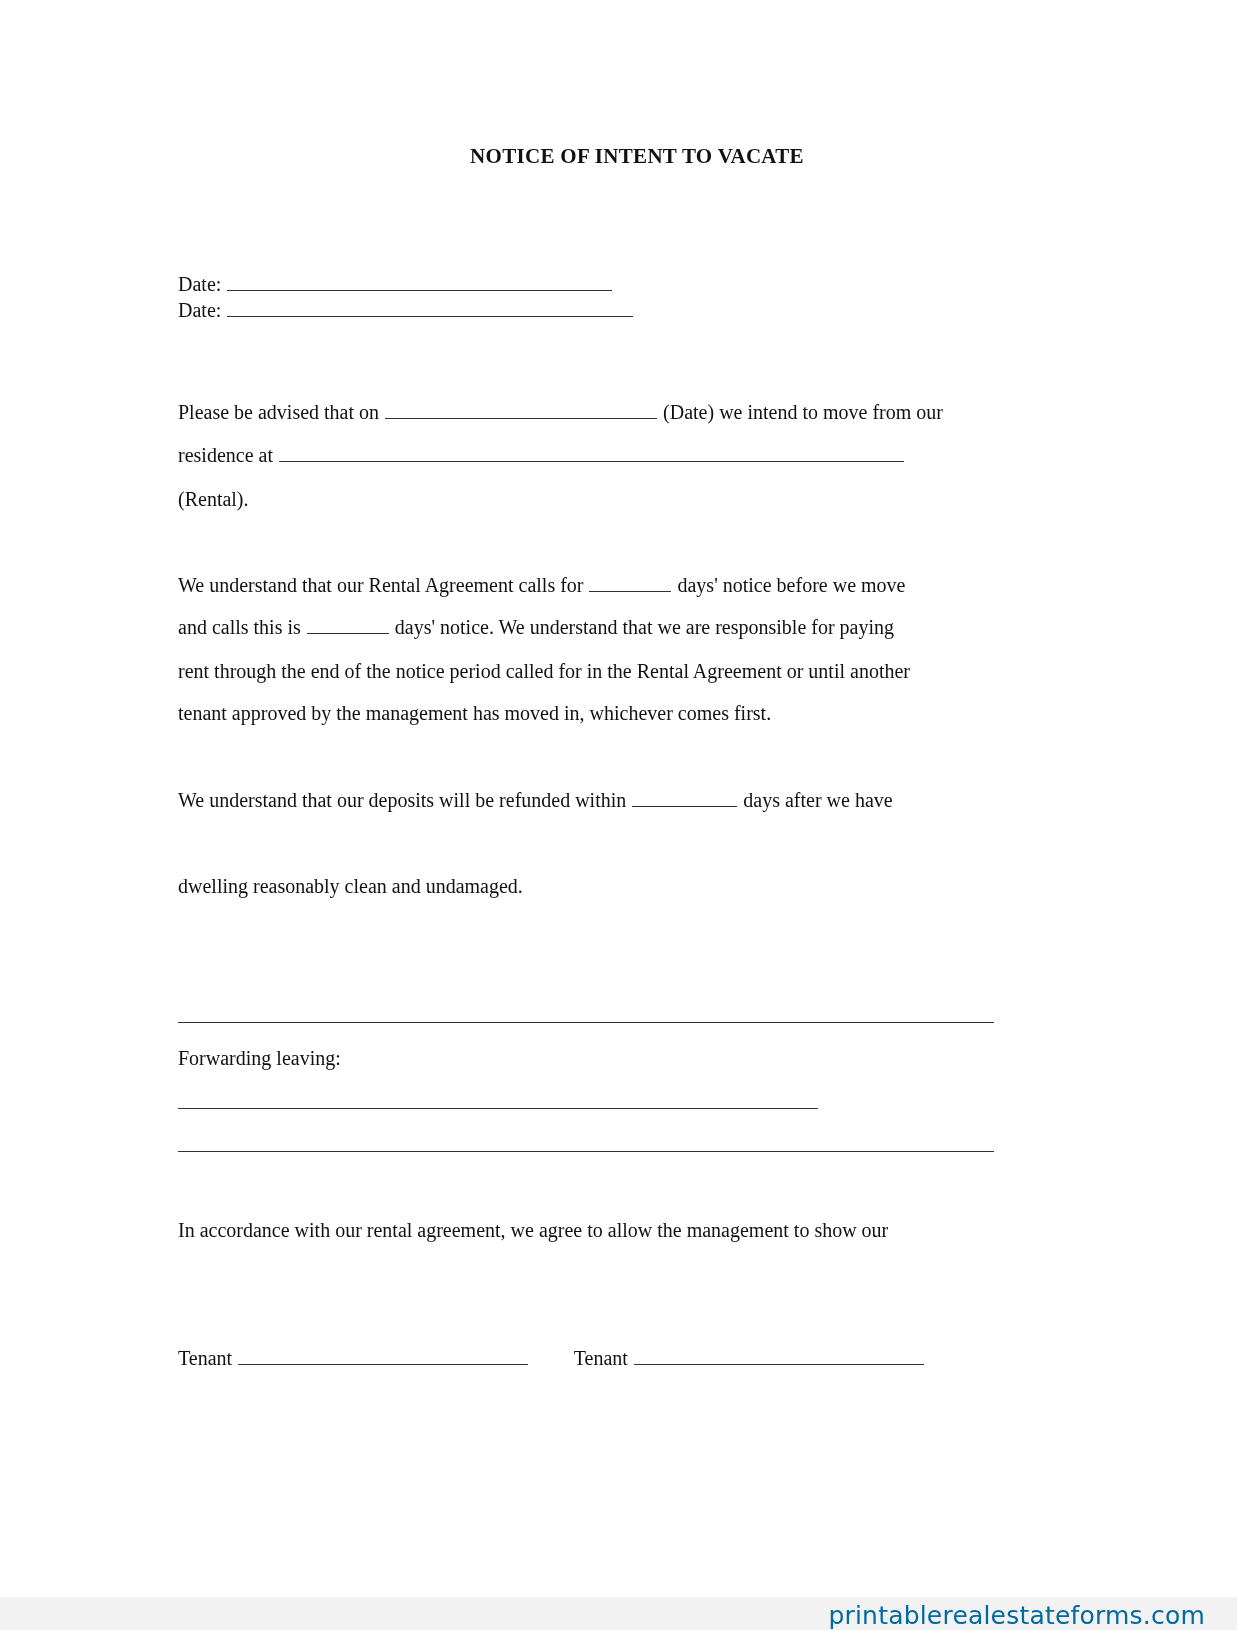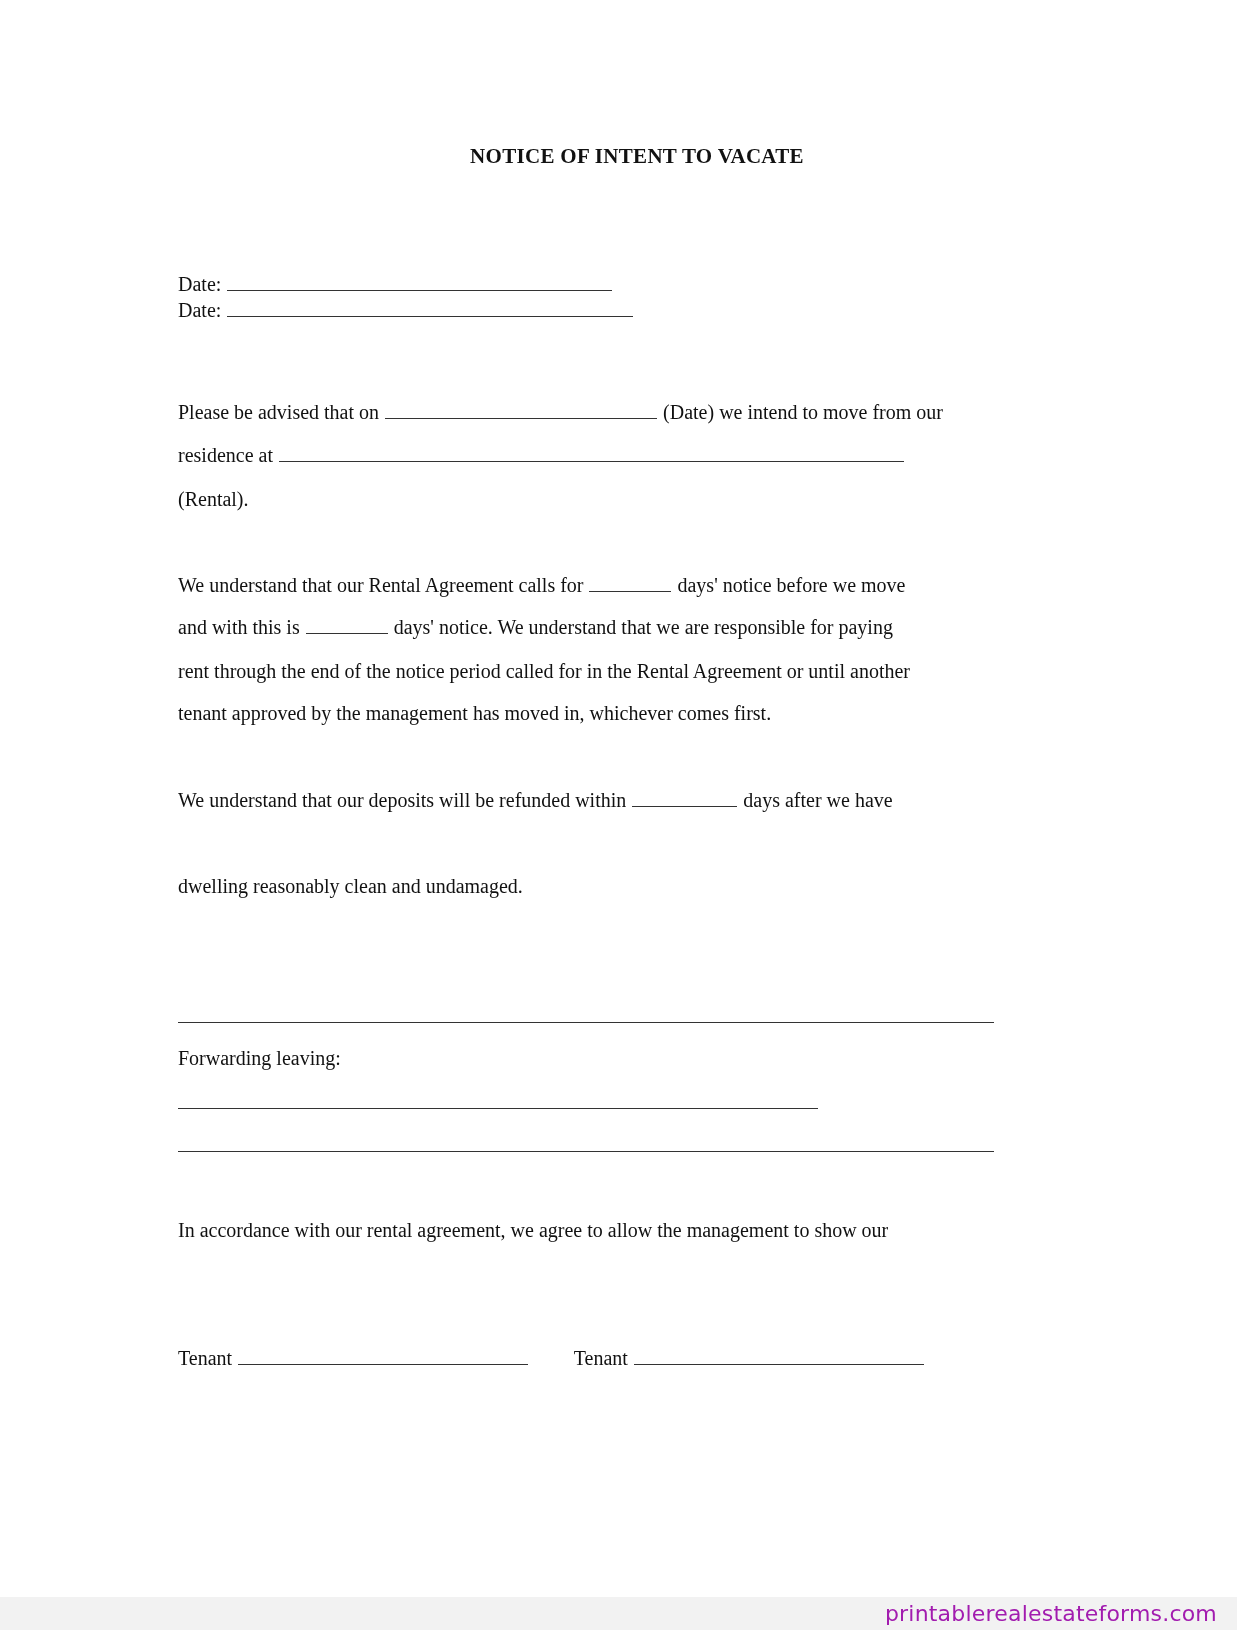--- a/index.html
+++ b/index.html
@@ -4,22 +4,22 @@
   <style>
     html, body { margin: 0; padding: 0; background: #ffffff; }
     body { width: 1237px; height: 1630px; position: relative; overflow: hidden;
            font-family: "Liberation Serif", "DejaVu Serif", serif; color: #111; }
     .page { position: absolute; left: 0; top: 0; width: 1237px; height: 1597px; background: #fff; }
     .title { position: absolute; top: 144px; left: 0; width: 1210px; text-align: center;
              font-weight: bold; font-size: 21px; letter-spacing: 0.3px; margin-left: 32px; }
     .line { position: absolute; left: 178px; font-size: 20px; white-space: nowrap; line-height: 24px; }
     .blank { display: inline-block; border-bottom: 1.3px solid #333; height: 18px; vertical-align: baseline; margin-left: 6px; margin-right: 6px; }
     .footer { position: absolute; left: 0; top: 1597px; width: 1237px; height: 33px; background: #f2f2f2; }
-    .footer span { position: absolute; right: 20px; top: 4px; font-family: "DejaVu Sans", sans-serif;
-                   font-size: 22px; color: #a21caf; letter-spacing: 0.2px; }
+    .footer span { position: absolute; right: 32px; top: 4px; font-family: "DejaVu Sans", sans-serif;
+                   font-size: 25px; color: #0369a1; letter-spacing: 0.2px; }
   </style>
 </head>
 <body>
 
 <div class="page">
   <div class="title">NOTICE OF INTENT TO VACATE</div>
 
   <div class="line" style="top:272px">
     <span>Date:</span><span class="blank" style="width:385px"></span>
   </div>
@@ -32,21 +32,21 @@
   </div>
   <div class="line" style="top:443px">
     <span>residence at</span><span class="blank" style="width:625px"></span>
   </div>
   <div class="line" style="top:487px">(Rental).</div>
 
   <div class="line" style="top:573px">
     <span>We understand that our Rental Agreement calls for</span><span class="blank" style="width:82px"></span><span>days' notice before we move</span>
   </div>
   <div class="line" style="top:615px">
-    <span>and with this is</span><span class="blank" style="width:82px"></span><span>days' notice.  We understand that we are responsible for paying</span>
+    <span>and calls this is</span><span class="blank" style="width:82px"></span><span>days' notice.  We understand that we are responsible for paying</span>
   </div>
   <div class="line" style="top:659px">rent through the end of the notice period called for in the Rental Agreement or until another</div>
   <div class="line" style="top:788px">
     <span>We understand that our deposits will be refunded within</span><span class="blank" style="width:105px"></span><span>days after we have</span>
   </div>
 
   <div class="line" style="top:701px">tenant approved by the management has moved in, whichever comes first.</div>
   <div class="line" style="top:874px">dwelling reasonably clean and undamaged.</div>
 
   <div class="line" style="top:1004px">

